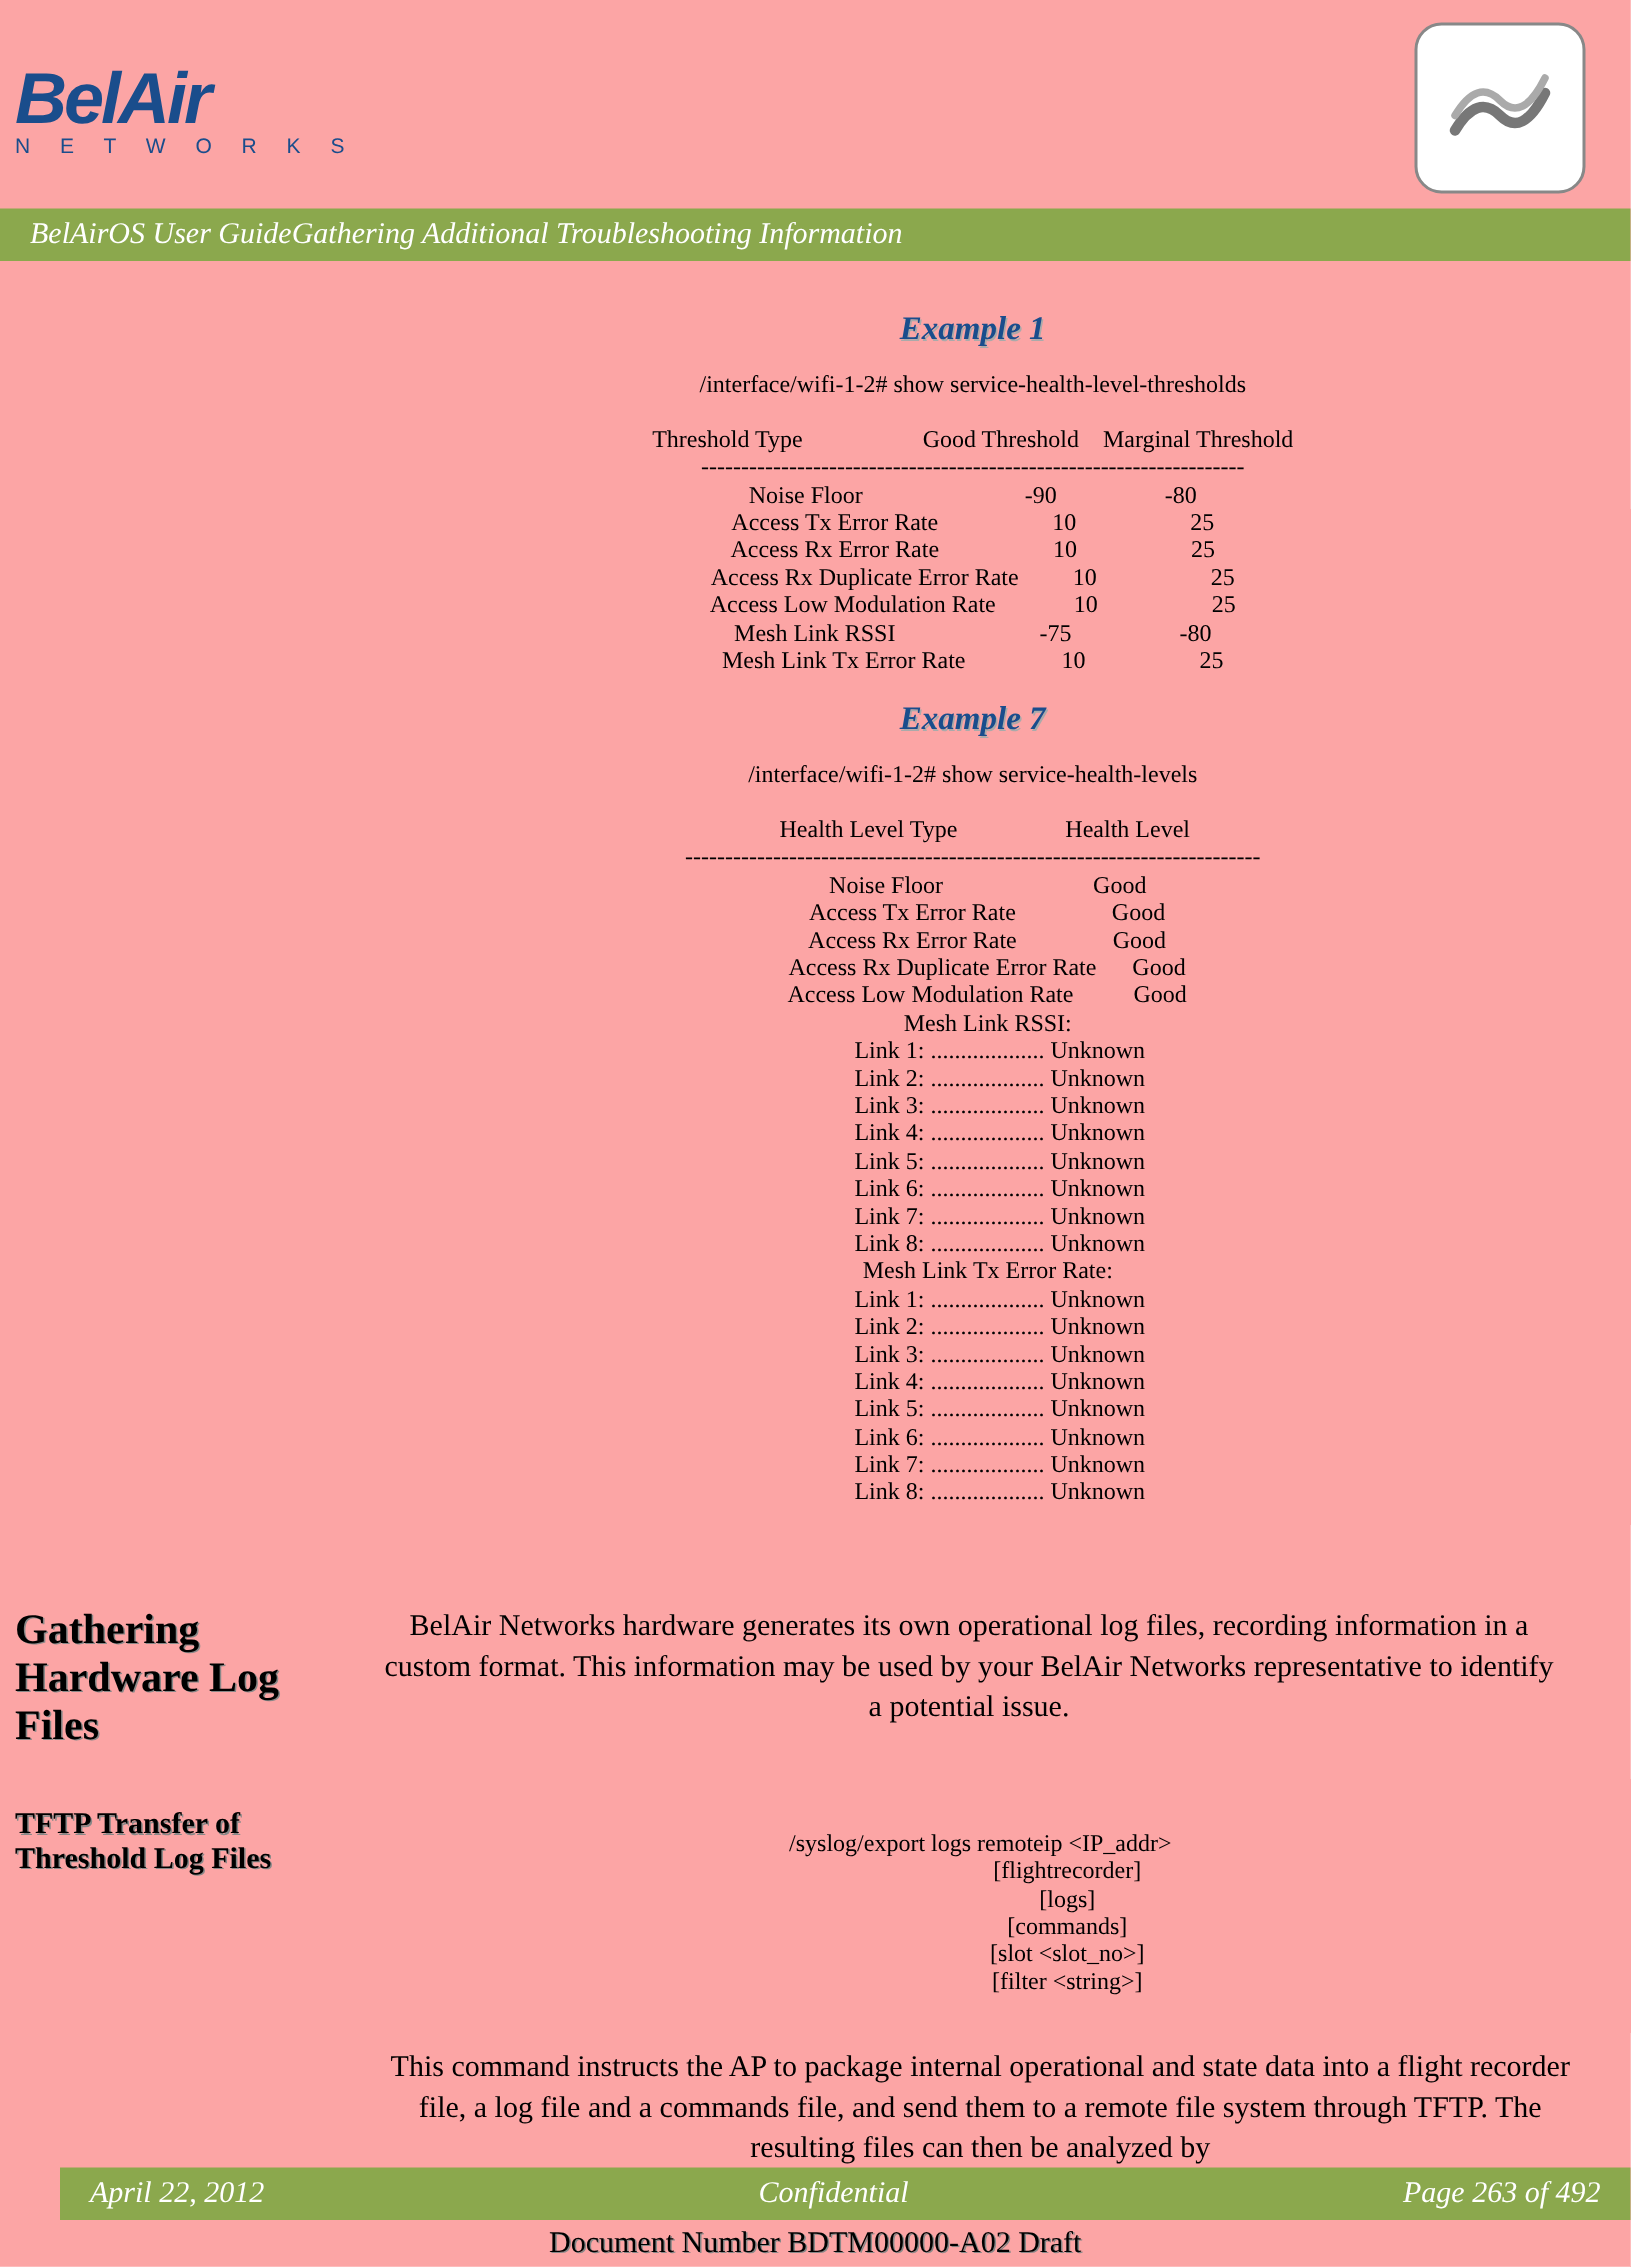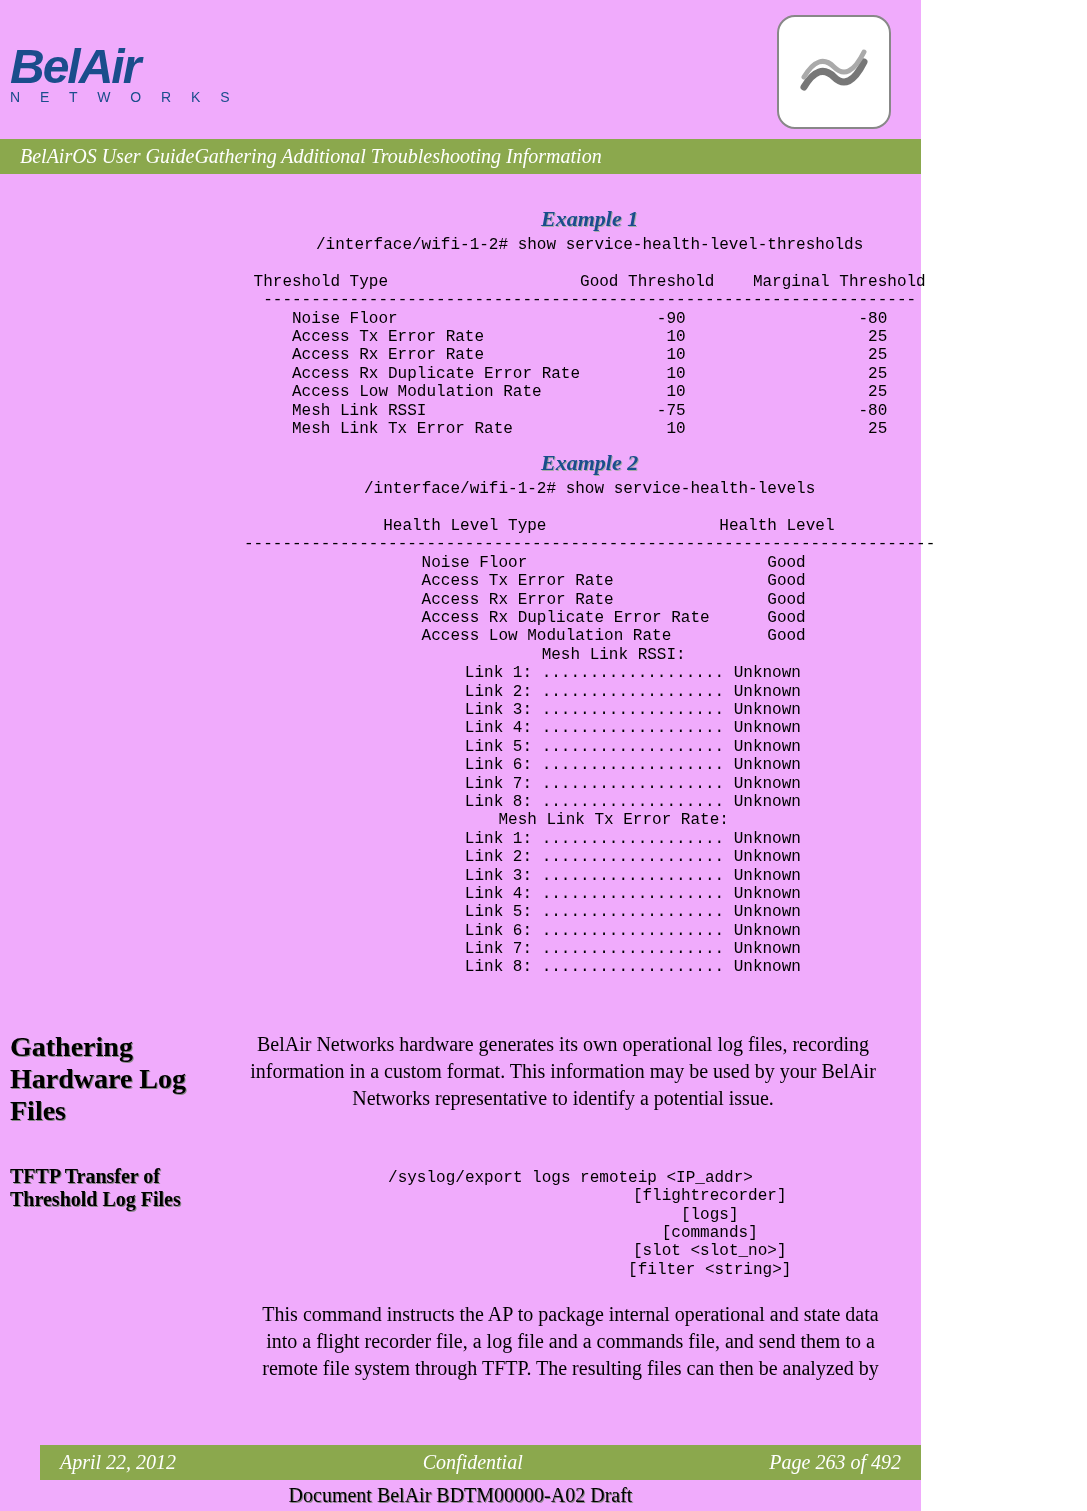--- a/index.html
+++ b/index.html
@@ -3,24 +3,24 @@
   <meta charset="utf-8">
   <style>
     body {
       margin: 0;
       padding: 0;
       font-family: Arial, Helvetica, sans-serif;
       background: white;
       width: 1087px;
     }
     .page {
-      width: 921px;
+      width: 1087px;
       min-height: 1511px;
       position: relative;
-      background: #f0abfc;
+      background: #fca5a5;
     }
     .header-logos {
       display: flex;
       justify-content: space-between;
       align-items: center;
       padding: 15px 30px 10px 10px;
     }
     .belair-logo {
       display: flex;
       flex-direction: column;
@@ -87,25 +87,25 @@
     .example-heading {
       font-size: 22px;
       font-weight: bold;
       color: #1a4d8c;
       font-family: Georgia, serif;
       font-style: italic;
       text-shadow: 1px 1px 0 #aaa;
       margin: 12px 0 2px 0;
     }
     .mono {
-      font-family: Liberation Mono, monospace;
+      font-family: Liberation Serif, serif;
       font-size: 16px;
       white-space: pre;
       line-height: 1.15;
-      margin: 4px;
+      margin: 16px;
     }
     .body-text {
       font-size: 20px;
       line-height: 1.35;
       font-family: Georgia, serif;
       margin: 0 0 14px 0;
     }
     .footer-bar {
       background: #8ba84d;
       color: white;
@@ -166,21 +166,21 @@
 Threshold Type                    Good Threshold    Marginal Threshold
 --------------------------------------------------------------------
 Noise Floor                           -90                  -80
 Access Tx Error Rate                   10                   25
 Access Rx Error Rate                   10                   25
 Access Rx Duplicate Error Rate         10                   25
 Access Low Modulation Rate             10                   25
 Mesh Link RSSI                        -75                  -80
 Mesh Link Tx Error Rate                10                   25</pre>
 
-      <div class="example-heading">Example 2</div>
+      <div class="example-heading">Example 7</div>
       <pre class="mono">/interface/wifi-1-2# show service-health-levels
 
     Health Level Type                  Health Level
 ------------------------------------------------------------------------
      Noise Floor                         Good
      Access Tx Error Rate                Good
      Access Rx Error Rate                Good
      Access Rx Duplicate Error Rate      Good
      Access Low Modulation Rate          Good
      Mesh Link RSSI:
@@ -229,16 +229,16 @@
       <p class="body-text">This command instructs the AP to package internal operational and state data into a flight recorder file, a log file and a commands file, and send them to a remote file system through TFTP. The resulting files can then be analyzed by</p>
     </div>
   </div>
 
   <div style="position:absolute; bottom:0; width:100%;">
     <div class="footer-bar">
       <span>April 22, 2012</span>
       <span>Confidential</span>
       <span>Page 263 of 492</span>
     </div>
-    <div class="doc-number">Document BelAir BDTM00000-A02 Draft</div>
+    <div class="doc-number">Document Number BDTM00000-A02 Draft</div>
   </div>
 
 </div>
 
 </body></html>

